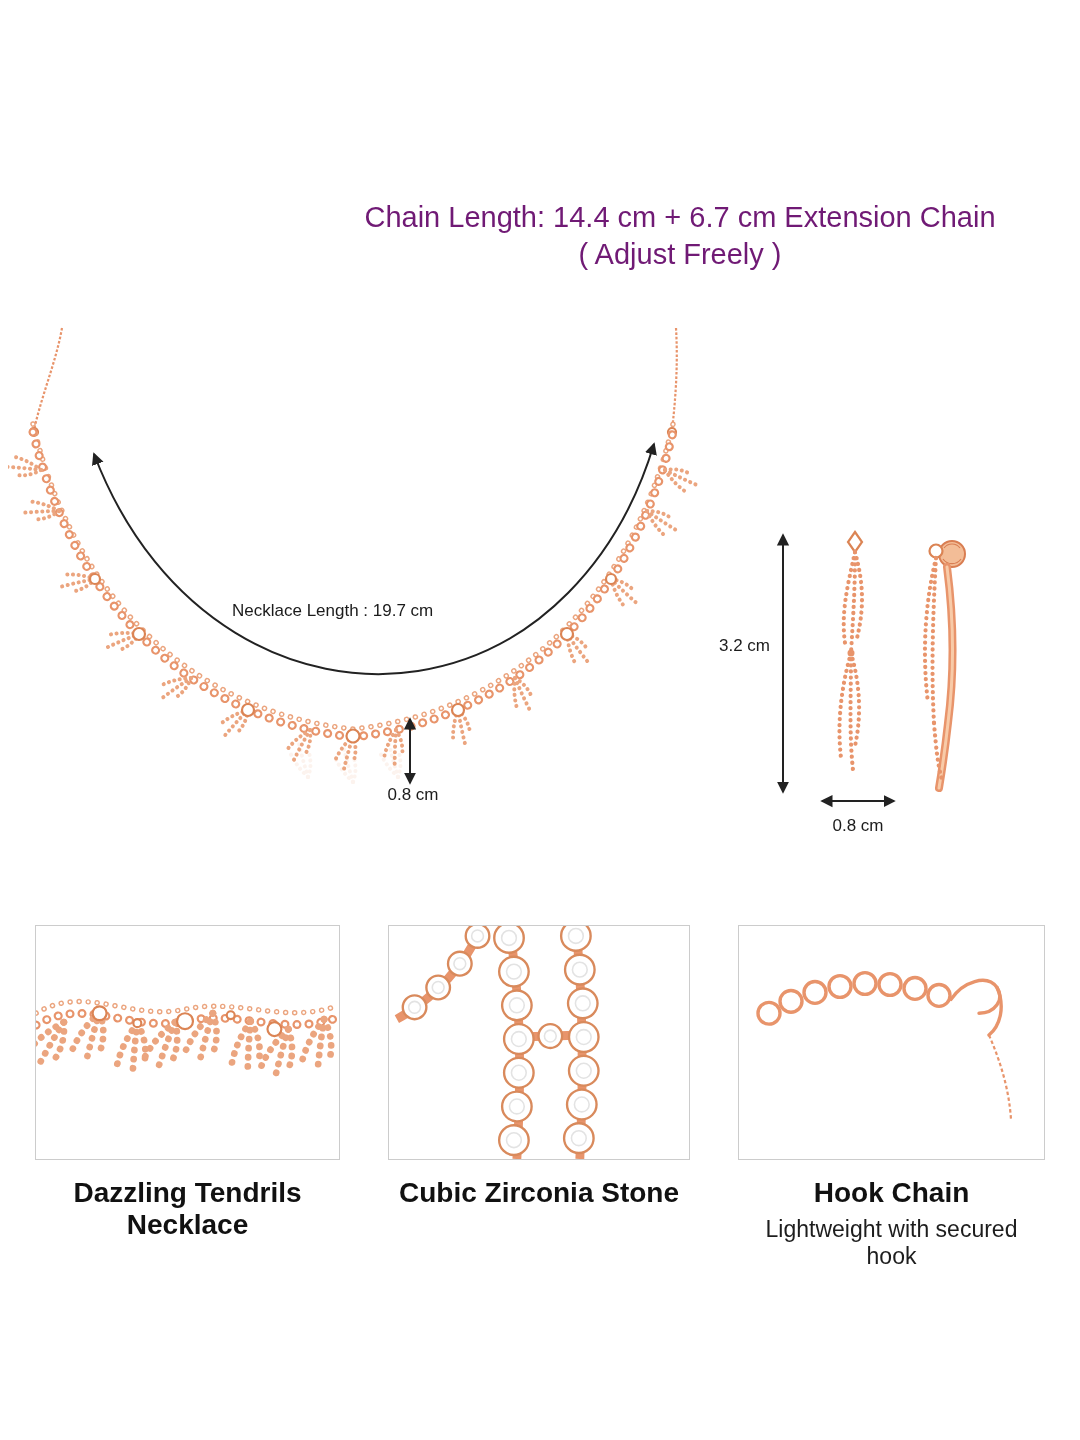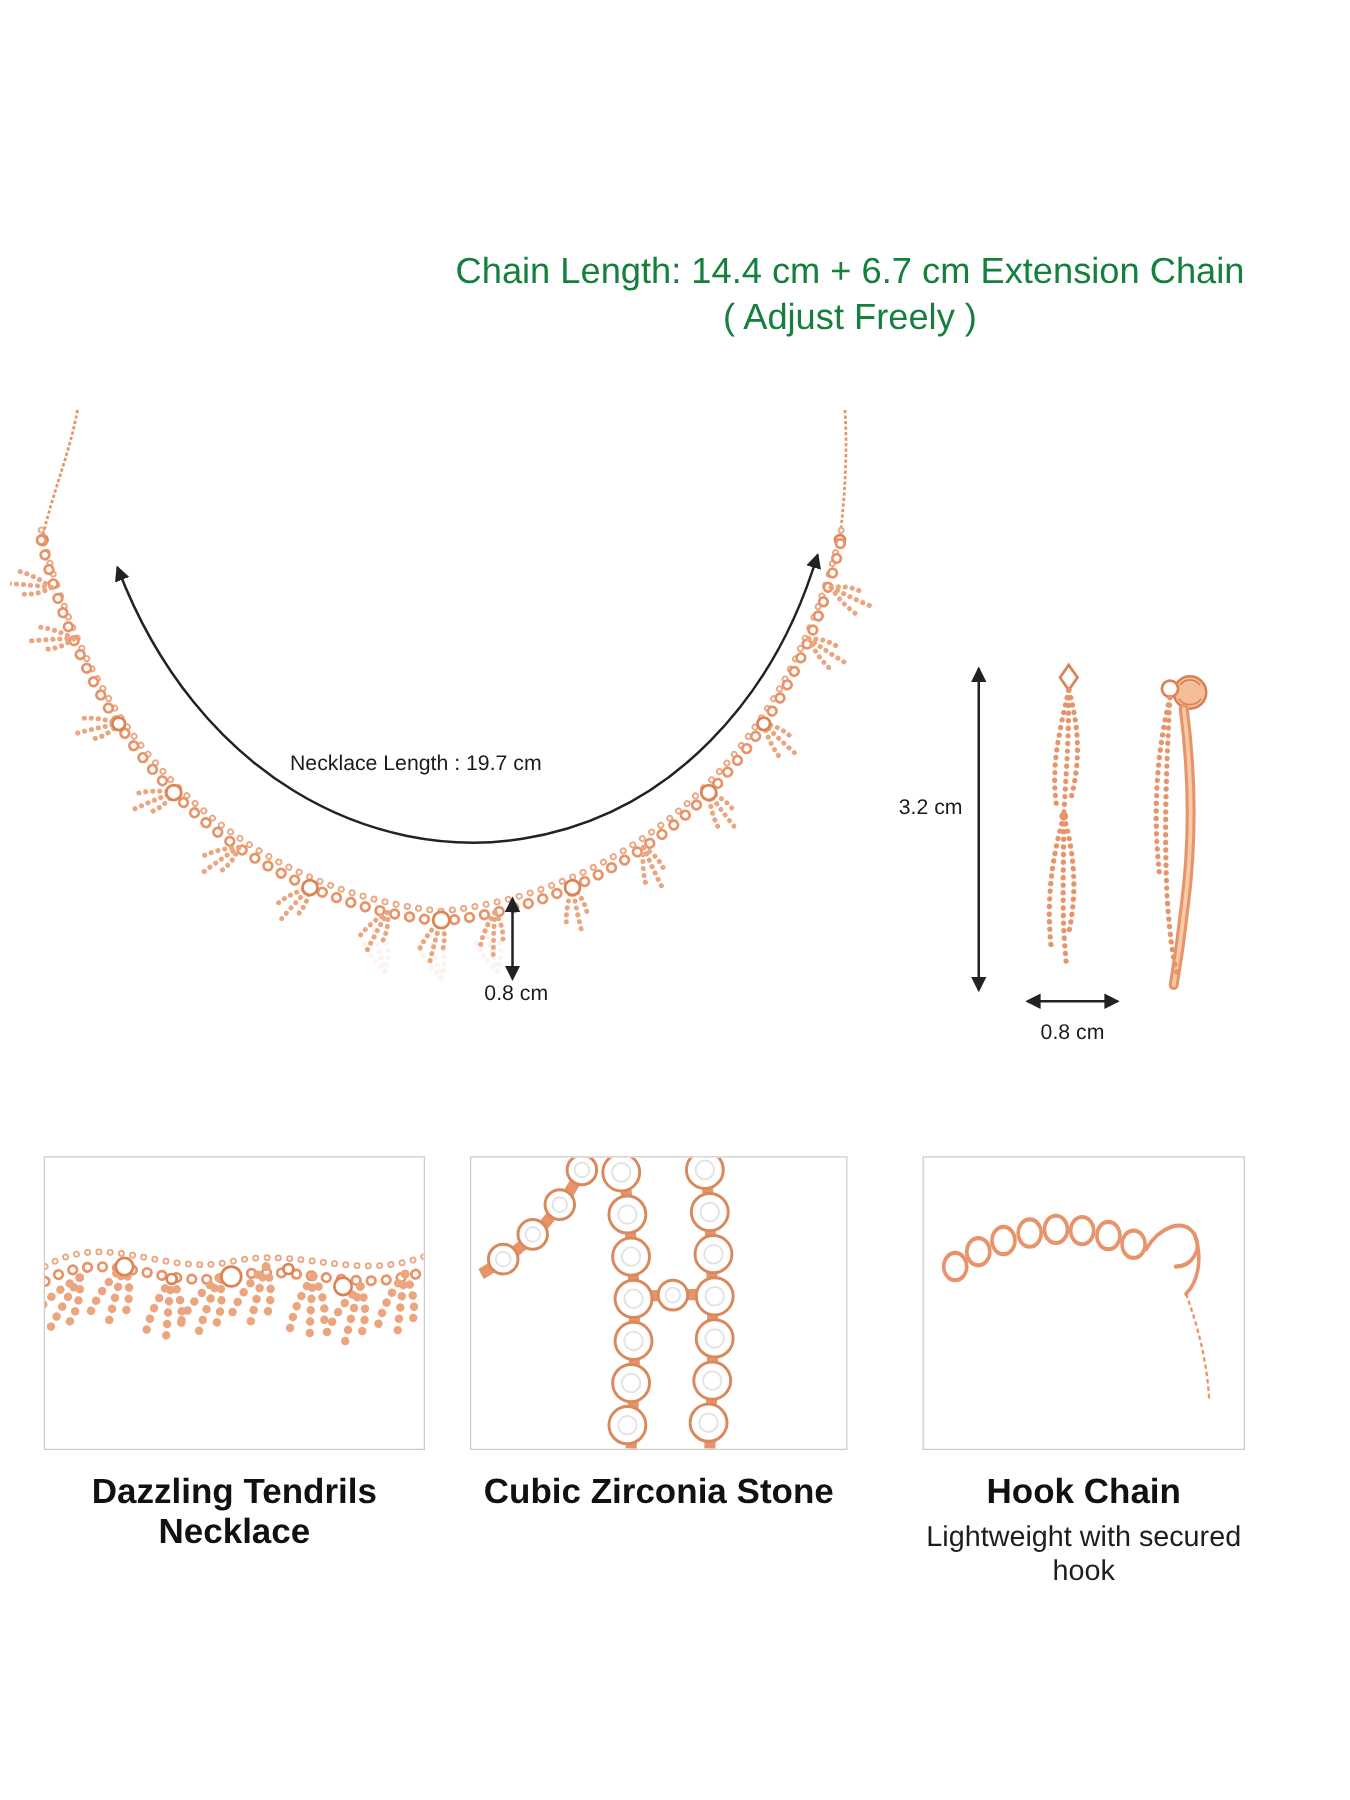--- a/index.html
+++ b/index.html
@@ -1,20 +1,20 @@
 <!DOCTYPE html>
 <html><head>
 <meta charset="utf-8">
 <style>
   html,body{margin:0;padding:0;background:#fff;}
   body{font-family:"Liberation Sans","DejaVu Sans",sans-serif;color:#1b1b1b;}
   .page{position:relative;width:1080px;height:1440px;background:#fff;overflow:hidden;}
 
   .hdr{position:absolute;left:300px;top:202px;width:760px;text-align:center;
-       font-size:29px;line-height:1.1;color:#15803d;}
+       font-size:29px;line-height:1.1;color:#701a75;}
   .hdr-line2{margin-top:5px;}
 
   svg{display:block;}
   .illus{position:absolute;pointer-events:none;}
   #necklace-svg{left:8px;top:322px;width:700px;height:492px;}
   #earrings-svg{left:795px;top:518px;width:200px;height:300px;}
   #earring-h-arrow{left:770px;top:527px;width:28px;height:275px;}
   #earring-w-arrow{left:814px;top:789px;width:88px;height:24px;}
 
   
@@ -41,22 +41,22 @@
   .chainthin{fill:none;stroke:#E8946B;stroke-width:2.2;stroke-dasharray:3.5 2.5;}
 
   .mlabel{position:absolute;font-size:17px;color:#1b1b1b;z-index:6;white-space:nowrap;}
   #lbl-necklace-length{left:232px;top:601px;}
   #lbl-band-width{left:358px;top:785px;width:110px;text-align:center;}
   #lbl-earring-h{left:688px;top:636px;width:82px;text-align:right;}
   #lbl-earring-w{left:814px;top:816px;width:88px;text-align:center;}
 
   .card{position:absolute;top:925px;text-align:center;}
   #card1{left:35px;width:305px;}
-  #card2{left:376px;width:302px;}
-  #card3{left:738px;width:258px;}
+  #card2{left:388px;width:302px;}
+  #card3{left:738px;width:307px;}
   .card-img{height:235px;border:1px solid #ccc;background:#fff;box-sizing:border-box;overflow:hidden;}
   .card-img svg{width:100%;height:100%;}
   .card-title{margin-top:17px;font-size:28px;font-weight:bold;color:#111;}
   .card-sub{margin-top:7px;font-size:23px;color:#1d1d1d;}
 </style>
 </head>
 <body>
 
 <div class="page">
 

